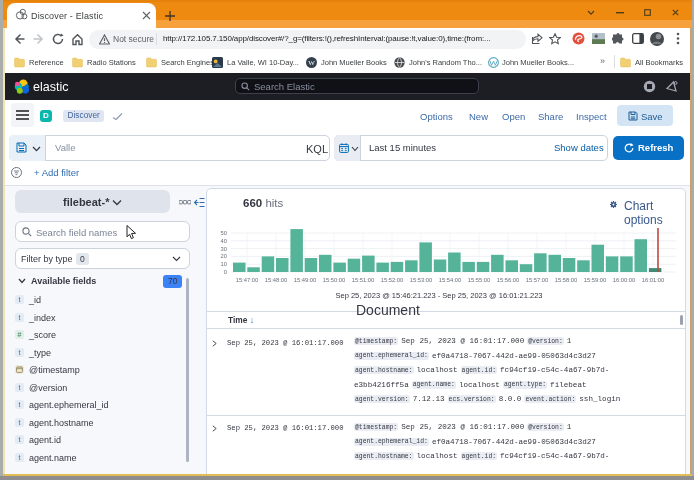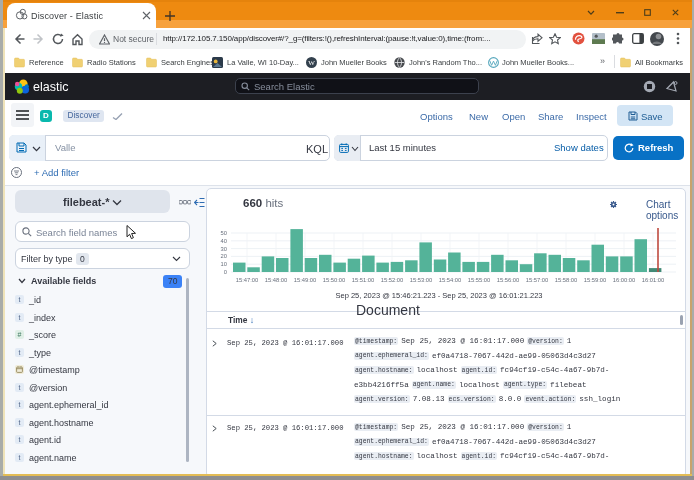--- a/index.html
+++ b/index.html
@@ -309,21 +309,21 @@
 <div class="frow" style="top:432px;"><span class="ficon fs">t</span>agent.id</div>
 <div class="frow" style="top:449.5px;"><span class="ficon fs">t</span>agent.name</div>
 
 <div class="a" style="left:206px;top:188px;width:480px;height:290px;background:#fff;border:1px solid #D3DAE6;border-radius:5px;"></div>
 <div class="a" style="left:211px;top:197px;font-size:11.5px;color:#69707D;padding-left:32px;"><b style="color:#343741;">660</b> hits</div>
 <svg class="a" style="left:609px;top:199.5px;" width="9" height="9" viewBox="0 0 9 9">
     <circle cx="4.5" cy="4.5" r="2.6" fill="#38598C"></circle>
     <path d="M4.5 1 V2.2 M4.5 6.8 V8 M1 4.5 H2.2 M6.8 4.5 H8 M2 2 L2.9 2.9 M6.1 6.1 L7 7 M7 2 L6.1 2.9 M2.9 6.1 L2 7" stroke="#38598C" stroke-width="1.2"></path>
     <circle cx="4.5" cy="4.5" r="1" fill="#fff"></circle>
   </svg>
-<div class="a" style="left:646px;top:199px;font-size:10px;color:#38598C;">Chart options</div>
+<div class="a" style="left:624px;top:199px;font-size:12px;color:#38598C;">Chart options</div>
 <svg class="a" style="left:206px;top:224px;" width="480" height="62" viewBox="0 0 480 62">
 <line x1="25" y1="48" x2="470" y2="48" stroke="#E9EDF2" stroke-width="0.8"></line>
     <line x1="25" y1="40.2" x2="470" y2="40.2" stroke="#E9EDF2" stroke-width="0.8"></line>
     <line x1="25" y1="32.4" x2="470" y2="32.4" stroke="#E9EDF2" stroke-width="0.8"></line>
     <line x1="25" y1="24.6" x2="470" y2="24.6" stroke="#E9EDF2" stroke-width="0.8"></line>
     <line x1="25" y1="16.8" x2="470" y2="16.8" stroke="#E9EDF2" stroke-width="0.8"></line>
     <line x1="25" y1="9" x2="470" y2="9" stroke="#E9EDF2" stroke-width="0.8"></line>
 <line x1="41" y1="9" x2="41" y2="48" stroke="#F0F2F6" stroke-width="0.8"></line>
     <line x1="70" y1="9" x2="70" y2="48" stroke="#F0F2F6" stroke-width="0.8"></line>
     <line x1="99" y1="9" x2="99" y2="48" stroke="#F0F2F6" stroke-width="0.8"></line>
@@ -421,21 +421,21 @@
   </div>
 <div class="docline" style="top:380.5px;">
     <span class="dv">e3bb4216ff5a</span>
     <span class="fb">agent.name:</span>
     <span class="dv">localhost</span>
     <span class="fb">agent.type:</span>
     <span class="dv">filebeat</span>
   </div>
 <div class="docline" style="top:395px;">
     <span class="fb">agent.version:</span>
-    <span class="dv">7.08.13</span>
+    <span class="dv">7.12.13</span>
     <span class="fb">ecs.version:</span>
     <span class="dv">8.0.0</span>
     <span class="fb">event.action:</span>
     <span class="dv">ssh_login</span>
   </div>
 <div class="a" style="left:207px;top:415px;width:478px;height:1px;background:#D3DAE6;"></div>
 
 <svg class="a" style="left:212px;top:424.5px;" width="5" height="7" viewBox="0 0 5 7">
     <path d="M0.8 0.8 L4.2 3.5 L0.8 6.2" fill="none" stroke="#495057" stroke-width="1"></path>
   </svg>

